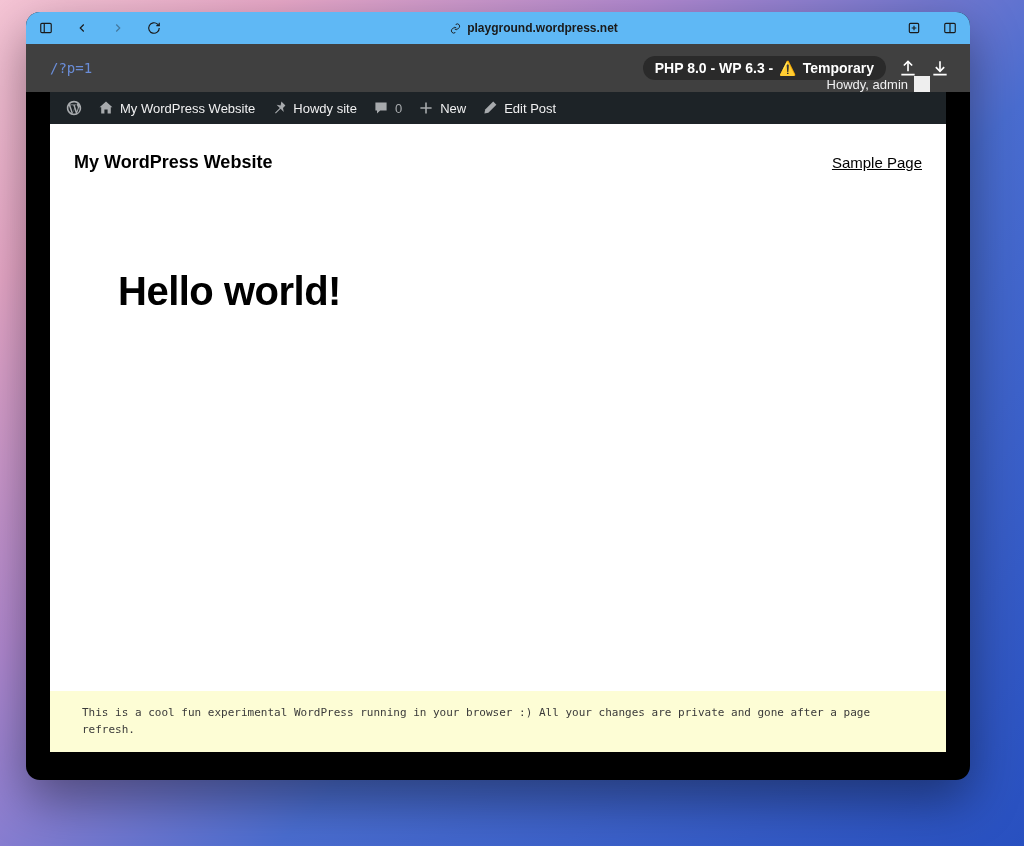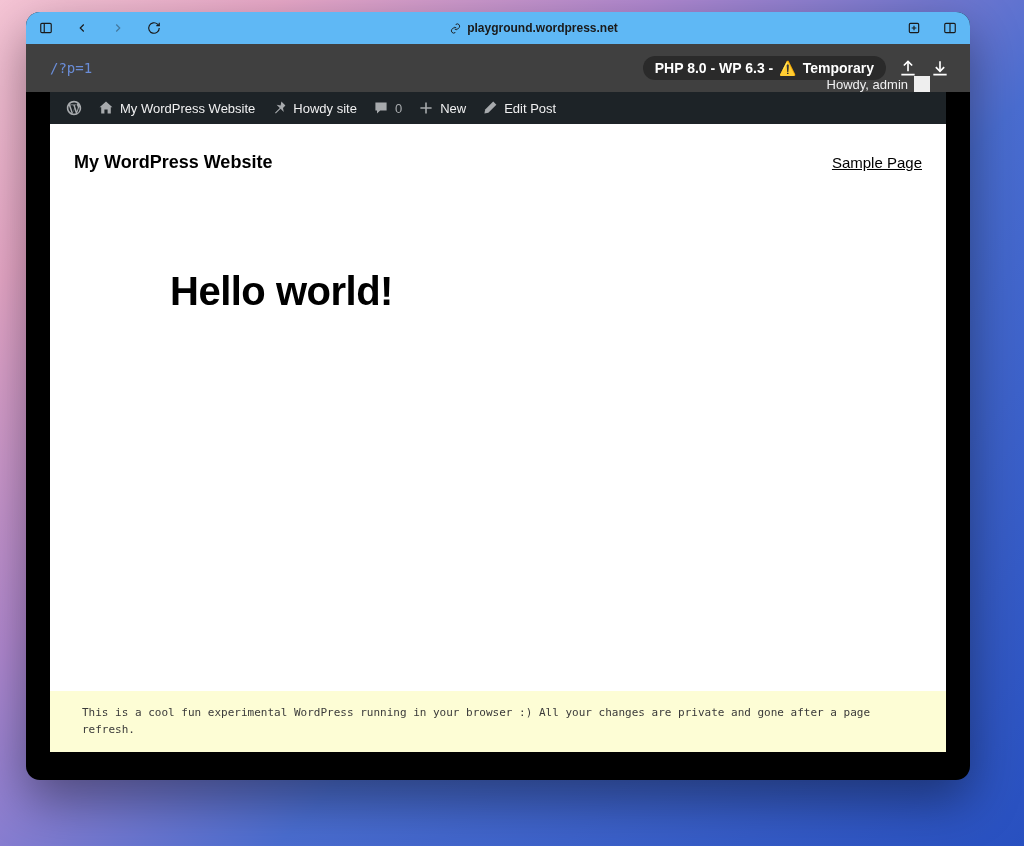--- a/index.html
+++ b/index.html
@@ -46,21 +46,21 @@
 .ab-right { margin-left: auto; display: flex; align-items: center; gap: 16px; flex-direction: column; }
 .ab-item { display: flex; align-items: center; gap: 6px; padding: 0 8px; height: 32px; cursor: pointer; }
 .ab-item svg { width: 16px; height: 16px; fill: #a7aaad; }
 .ab-count { color: #a7aaad; }
 .avatar-sq { width: 16px; height: 16px; background: #eee; }
 
 .wp-page { flex: 1; background: #fff; display: flex; flex-direction: column; }
 .wp-header { display: flex; align-items: center; padding: 28px 24px 16px 24px; }
 .site-title { font-size: 18px; font-weight: 700; color: #000; }
 .nav-link { margin-left: auto; font-size: 15px; color: #000; cursor: pointer; text-decoration: underline; }
-.wp-content { padding: 80px 120px 40px 120px; flex: 1; }
+.wp-content { padding: 80px 120px 40px 68px; flex: 1; }
 .post-title { font-size: 40px; font-weight: 700; color: #000; margin-bottom: 48px; letter-spacing: -0.5px; }
 .post-body { font-size: 16px; color: #000; line-height: 1.6; }
 
 .footer-notice {
   background: #fdfdd5; padding: 14px 32px;
   font-family: ui-monospace, Menlo, monospace; font-size: 11px; color: #3a3a3a;
   line-height: 1.5;
 }
 </style>
 </head>

